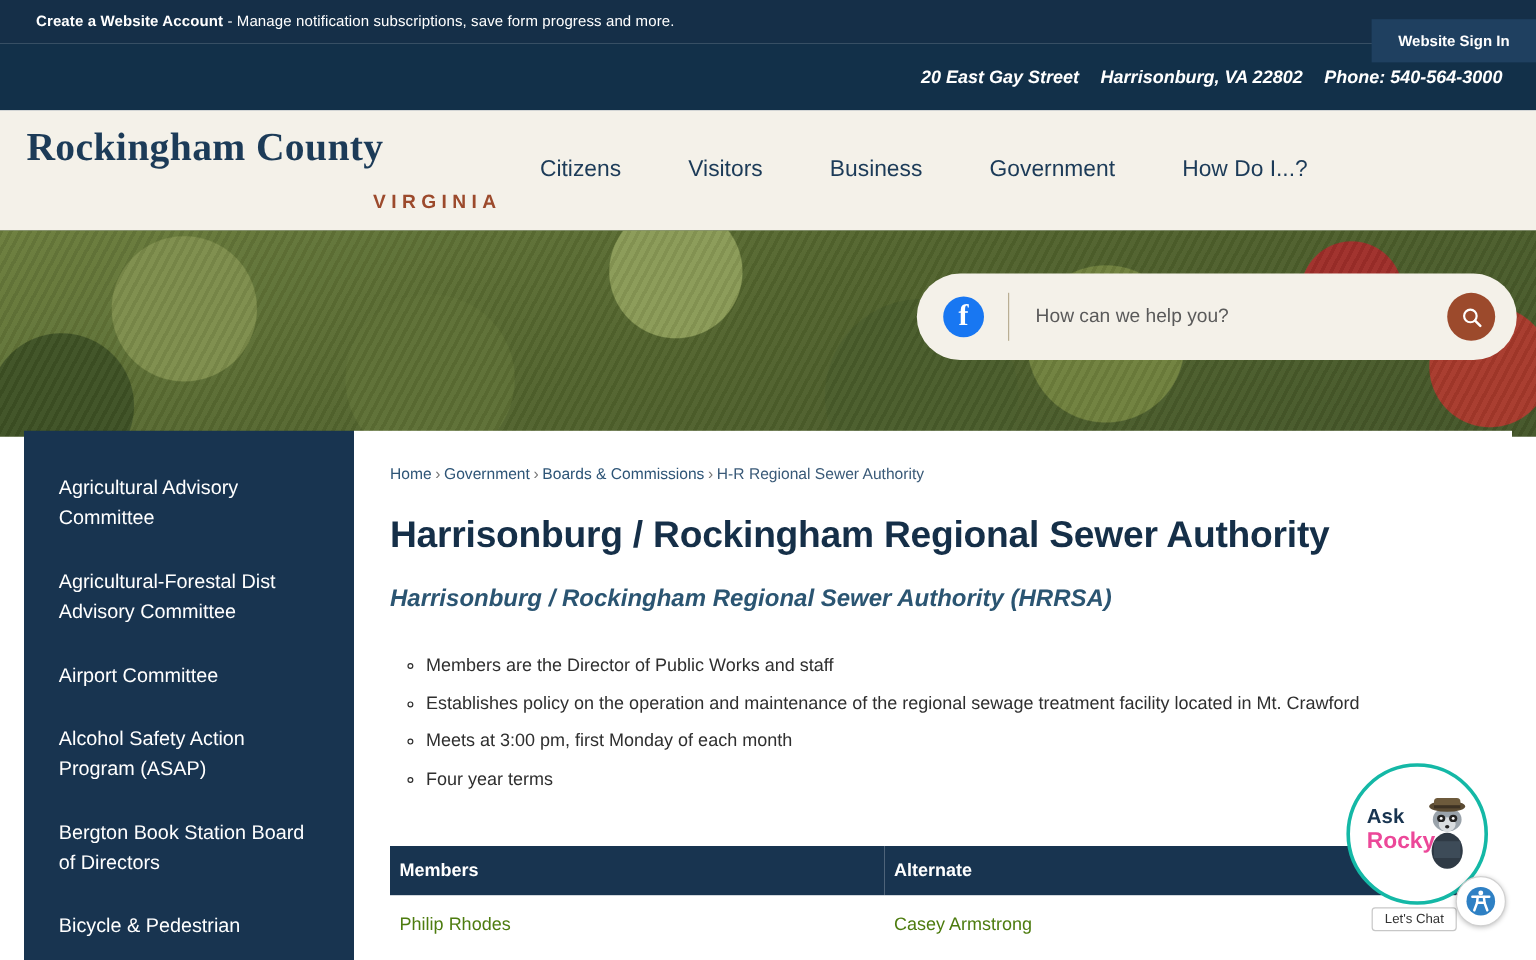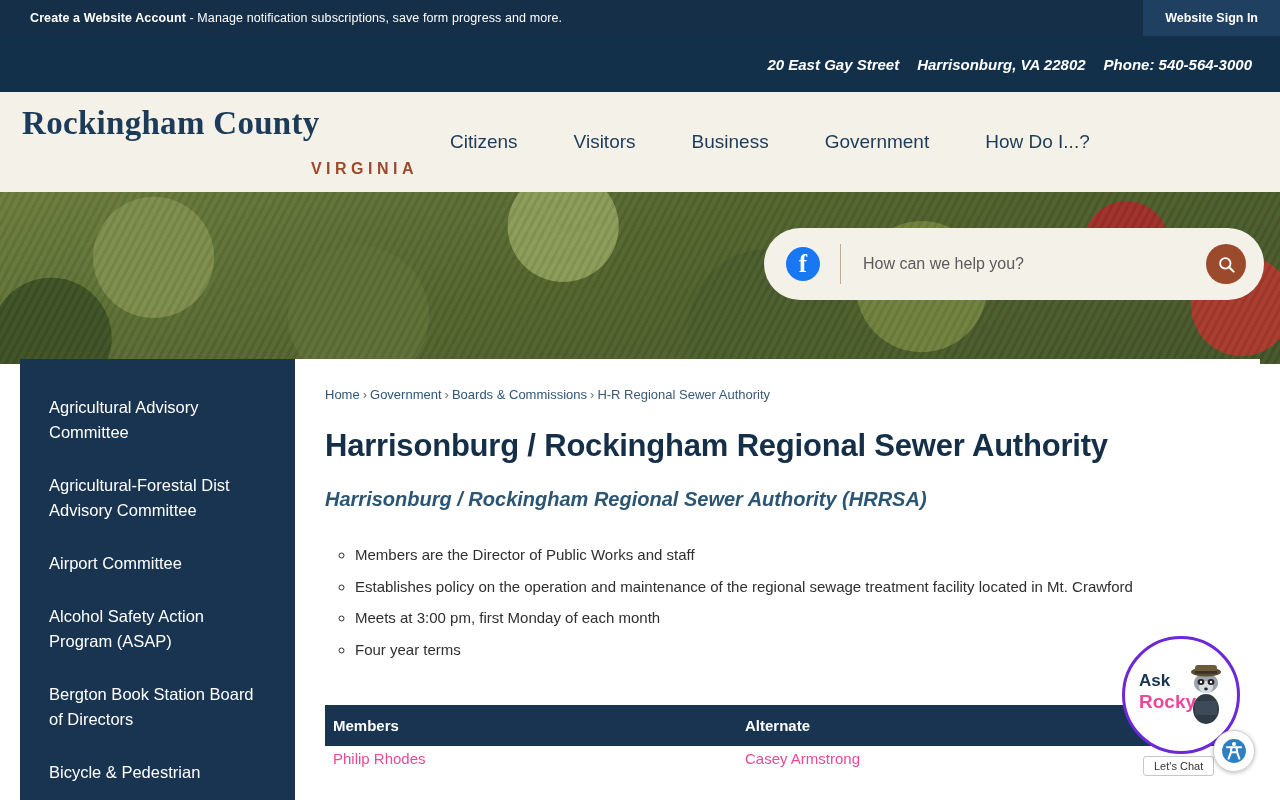--- a/index.html
+++ b/index.html
@@ -20,21 +20,21 @@
     position: relative;
   }
   .topbar-text {
     font-size: 12.5px;
     margin-left: 30px;
     letter-spacing: .1px;
   }
   .topbar-text b { font-weight: bold; margin-top: 34px; }
   .signin-btn {
     position: absolute;
-    right: 0; top: 0;
+    right: 0; top: 16px;
     height: 36px;
     background: #1f4060;
     color: #fff;
     font-size: 12.5px;
     font-weight: bold;
     display: flex;
     align-items: center;
     padding: 0 22px;
     cursor: pointer;
   }
@@ -240,32 +240,32 @@
     background: #183450;
     color: #ffffff;
     text-align: left;
     font-size: 15px;
     font-weight: bold;
     padding: 12px 8px 12px 8px;
   }
   table.members th:first-child { padding-left: 8px; width: 412px; }
   table.members td {
     font-size: 15px;
-    color: #ec4899;
-    padding: 4px 8px;
+    color: #4d7c0f;
+    padding: 16px 8px;
   }
 
   
   .ask-rocky {
     position: absolute;
     left: 1122px; top: 636px;
     width: 118px; height: 118px;
     border-radius: 50%;
     background: #ffffff;
-    border: 3px solid #6d28d9;
+    border: 3px solid #14b8a6;
     z-index: 10;
     display: flex;
     align-items: center;
     justify-content: center;
     cursor: pointer;
   }
   .ask-rocky-inner { text-align: left; position: relative; width: 100%; height: 100%; }
   .ask-label {
     position: absolute; left: 14px; top: 32px;
     font-size: 17px; font-weight: bold; color: #183450;

